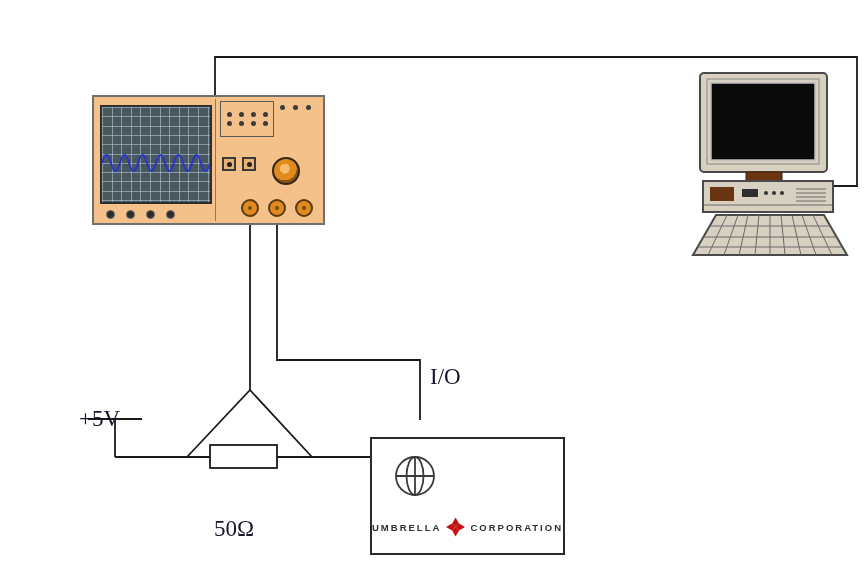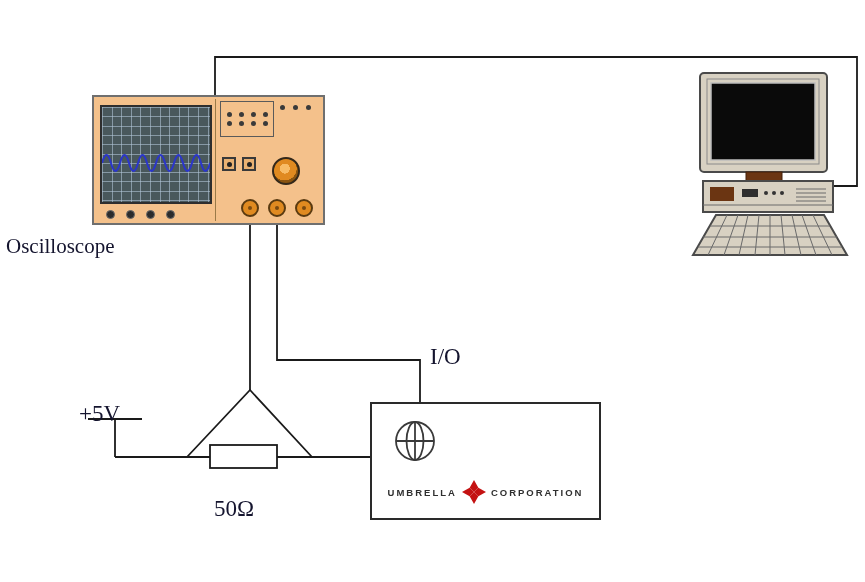--- a/index.html
+++ b/index.html
@@ -2,21 +2,21 @@
 <html style="--scope-body: #f4c18b; --scope-screen: #49585c; --waveform: #2a35cc; --knob-orange: #e08a20; --wire: #1a1a1a; --label-text: #14142e; --umbrella-red: #c41212; --computer-beige: #d8d1c2;"><head>
 <meta charset="utf-8">
 <style>
   html,body{margin:0;padding:0;background:#fff;}
   .canvas{position:relative;width:865px;height:582px;background:#fff;overflow:hidden;
           font-family:"Liberation Serif",serif;}
   .layer{position:absolute;left:0;top:0;}
 
   
   .label{position:absolute;color:var(--label-text,#14142e);font-size:21px;white-space:nowrap;}
-  .label.big{font-size:23px;}
+  .label.big{font-size:23px;margin-top:20px;}
 
   
   .scope{position:absolute;left:92px;top:95px;width:233px;height:130px;box-sizing:border-box;
          background:var(--scope-body,#f4c18b);border:2px solid #6f6f6f;}
   .scope .screen{position:absolute;left:6px;top:8px;width:112px;height:99px;box-sizing:border-box;
          border:2px solid #2e2e2e;background-color:var(--scope-screen,#49585c);
          background-image:
            repeating-linear-gradient(to right, rgba(176,196,214,.6) 0 1px, transparent 1px 9.6px),
            repeating-linear-gradient(to bottom, rgba(176,196,214,.6) 0 1px, transparent 1px 9.3px);}
   .scope .screen svg{position:absolute;left:0;top:0;}
@@ -33,21 +33,21 @@
   .bigknob{position:absolute;left:178px;top:60px;width:28px;height:28px;border-radius:50%;
            border:2px solid #33281a;box-sizing:border-box;
            background:radial-gradient(circle at 45% 40%, #f8bc66 0 25%, var(--knob-orange,#e08a20) 26% 60%, #8a5410 61%);}
   .screenknob{position:absolute;top:113px;width:9px;height:9px;border-radius:50%;
               background:#2c2c2c;border:1px solid #6a6a6a;box-sizing:border-box;}
   .bnc{position:absolute;top:102px;width:18px;height:18px;border-radius:50%;box-sizing:border-box;
        border:2px solid #5a3a10;background:var(--knob-orange,#e08a20);}
   .bnc::after{content:"";position:absolute;left:5px;top:5px;width:4px;height:4px;border-radius:50%;background:#7a4a10;}
 
   
-  .card{position:absolute;left:370px;top:402px;width:231px;height:118px;box-sizing:border-box;
+  .card{position:absolute;left:370px;top:437px;width:195px;height:118px;box-sizing:border-box;
         background:#fff;border:2px solid #2a2a2a;}
   .chip{position:absolute;left:20px;top:14px;}
   .chipline{stroke:#3a3a3a;stroke-width:1.8;fill:none;}
   .logo-row{position:absolute;left:0;right:0;bottom:14px;display:flex;align-items:center;
             justify-content:center;gap:5px;}
   .brand{font-family:"Liberation Sans",sans-serif;font-size:9.5px;letter-spacing:2px;
          color:#2f2f2f;font-weight:bold;}
 
   
   .wire{stroke:var(--wire,#1a1a1a);stroke-width:1.8;fill:none;}
@@ -170,18 +170,17 @@
           <path d="M11 0 L15 7 L11 11 L7 7 Z"></path>
           <path d="M22 11 L15 15 L11 11 L15 7 Z"></path>
           <path d="M11 22 L7 15 L11 11 L15 15 Z"></path>
           <path d="M0 11 L7 7 L11 11 L7 15 Z"></path>
         </g>
       </svg>
       <span class="brand">CORPORATION</span>
     </div>
   </div>
 
-  <div class="label" style="left:6px;top:234px">Oscilloscope</div>
-  <div class="label big" style="left:79px;top:401px">+5V</div>
+  <div class="label big" style="left:79px;top:386px">+5V</div>
   <div class="label big" style="left:214px;top:496px">50Ω</div>
   <div class="label big" style="left:430px;top:344px">I/O</div>
 
 </div>
 
 </body></html>

